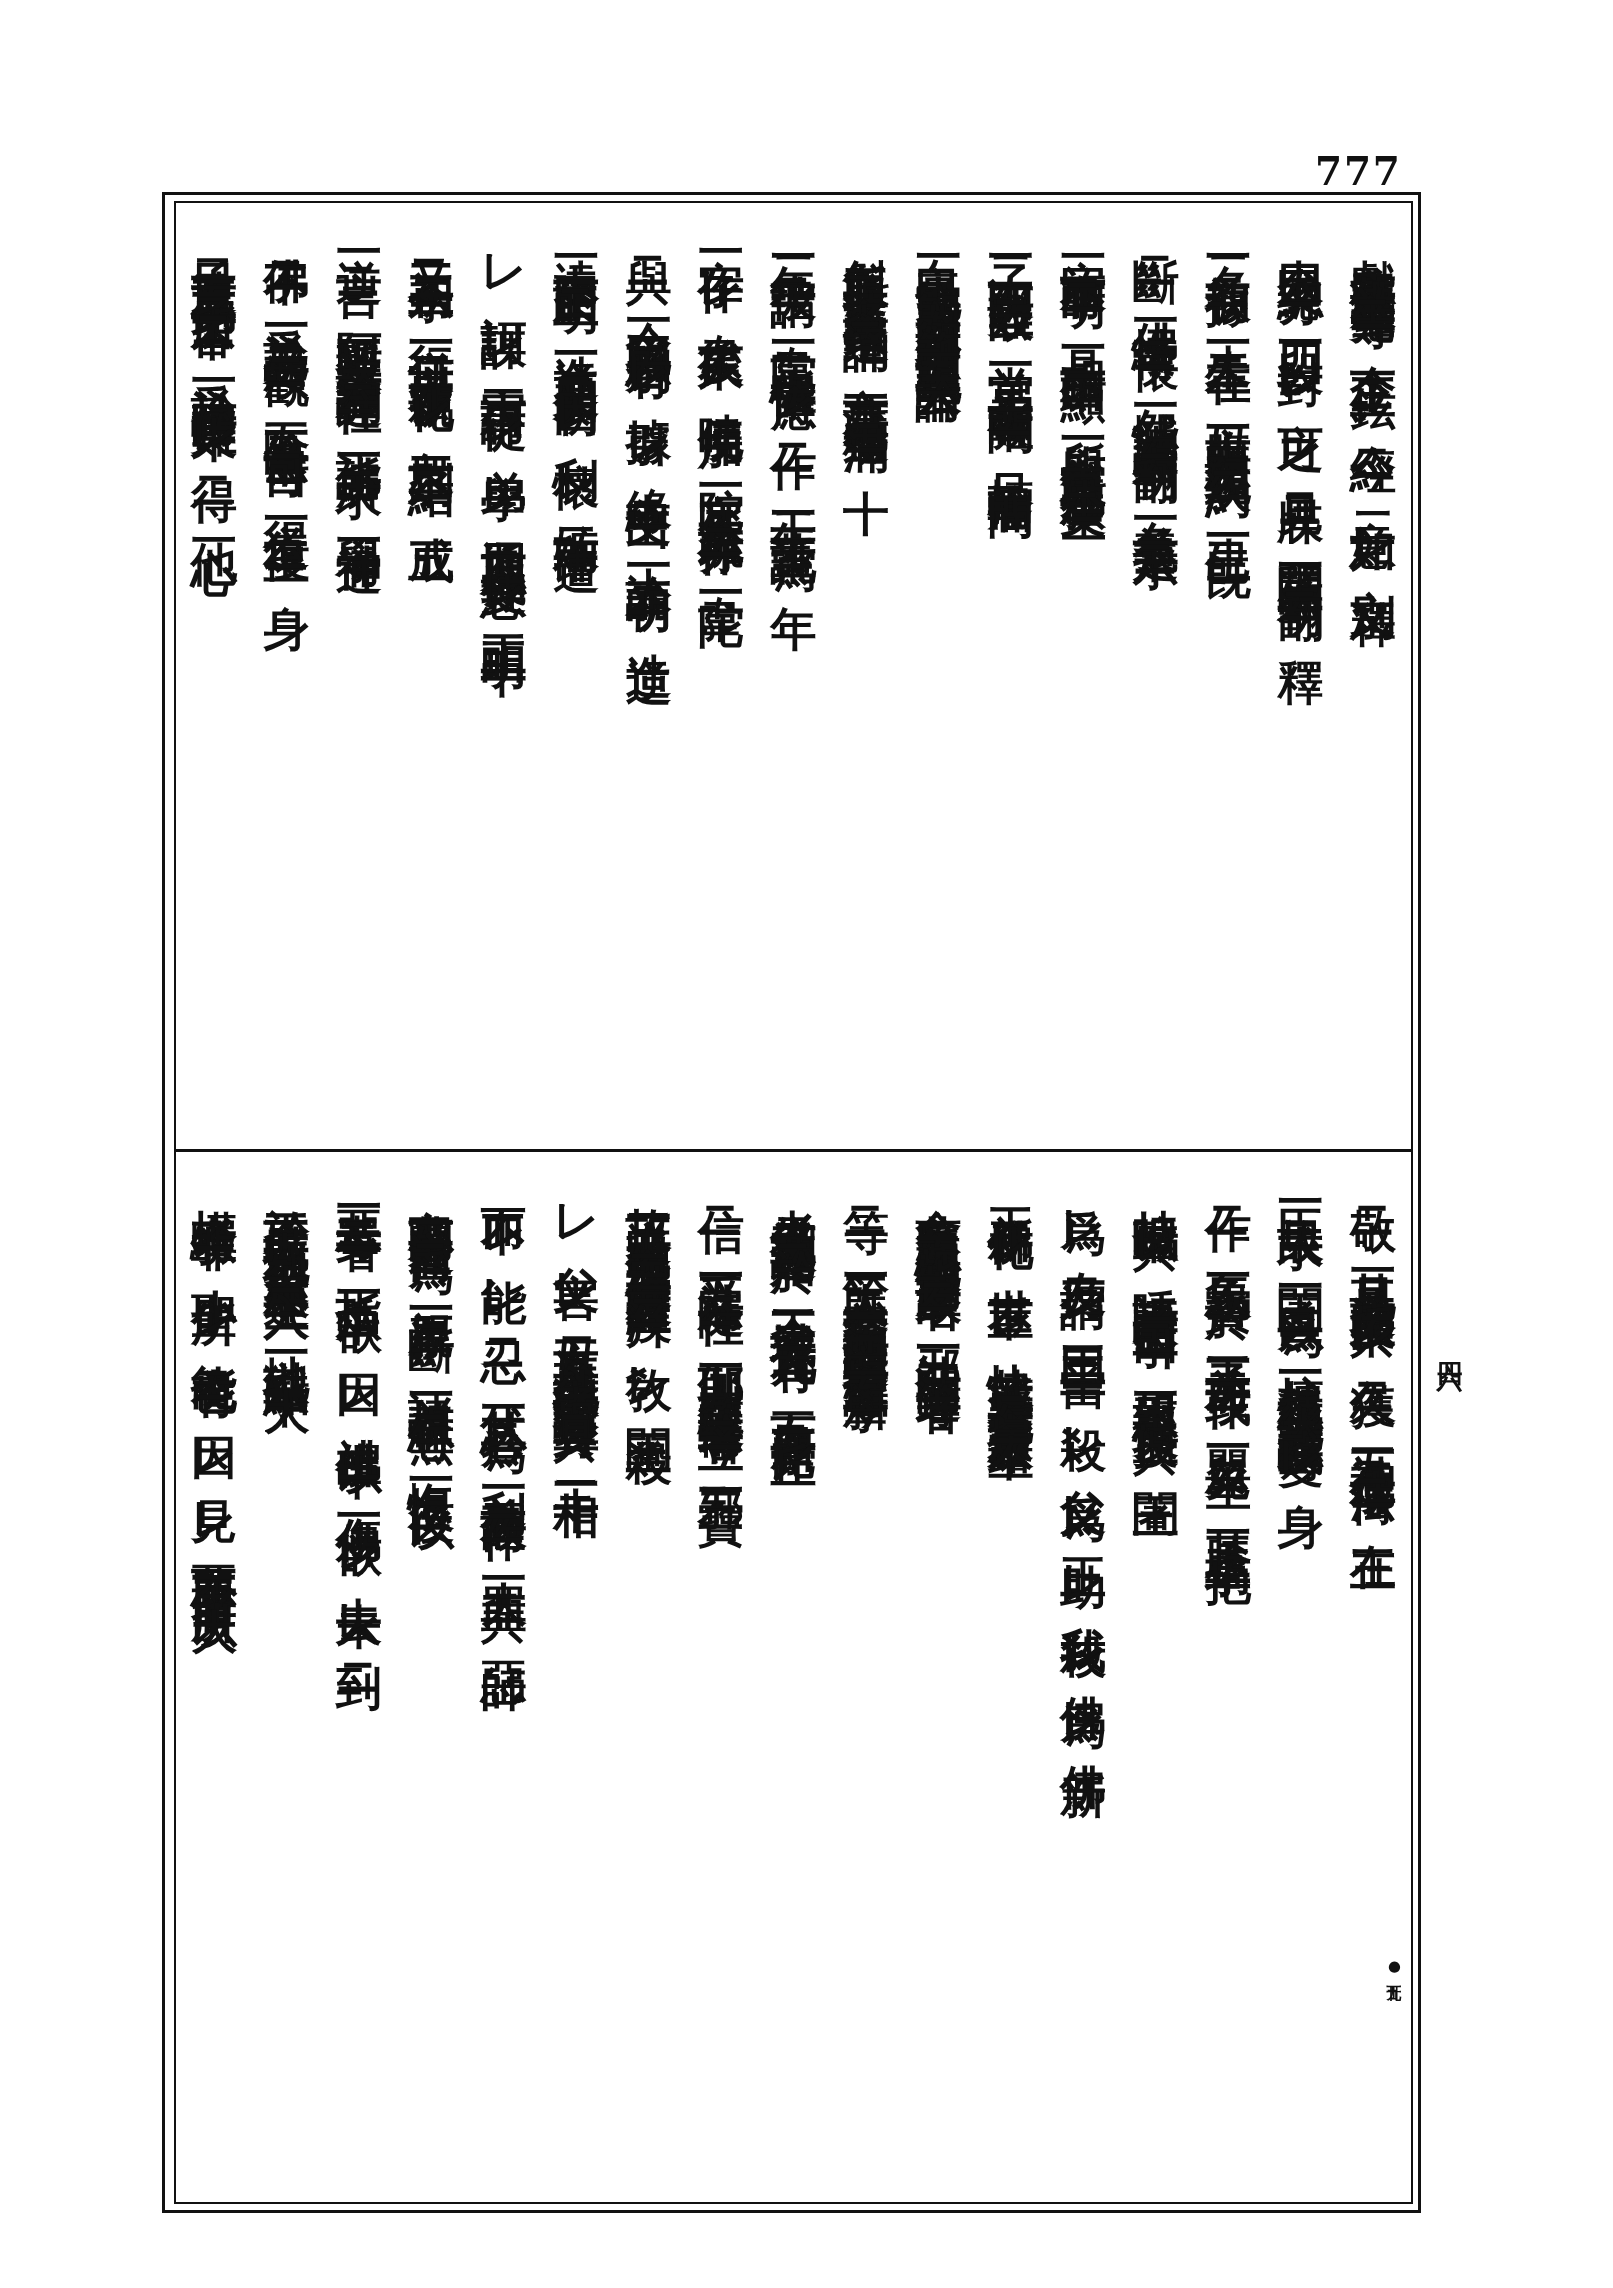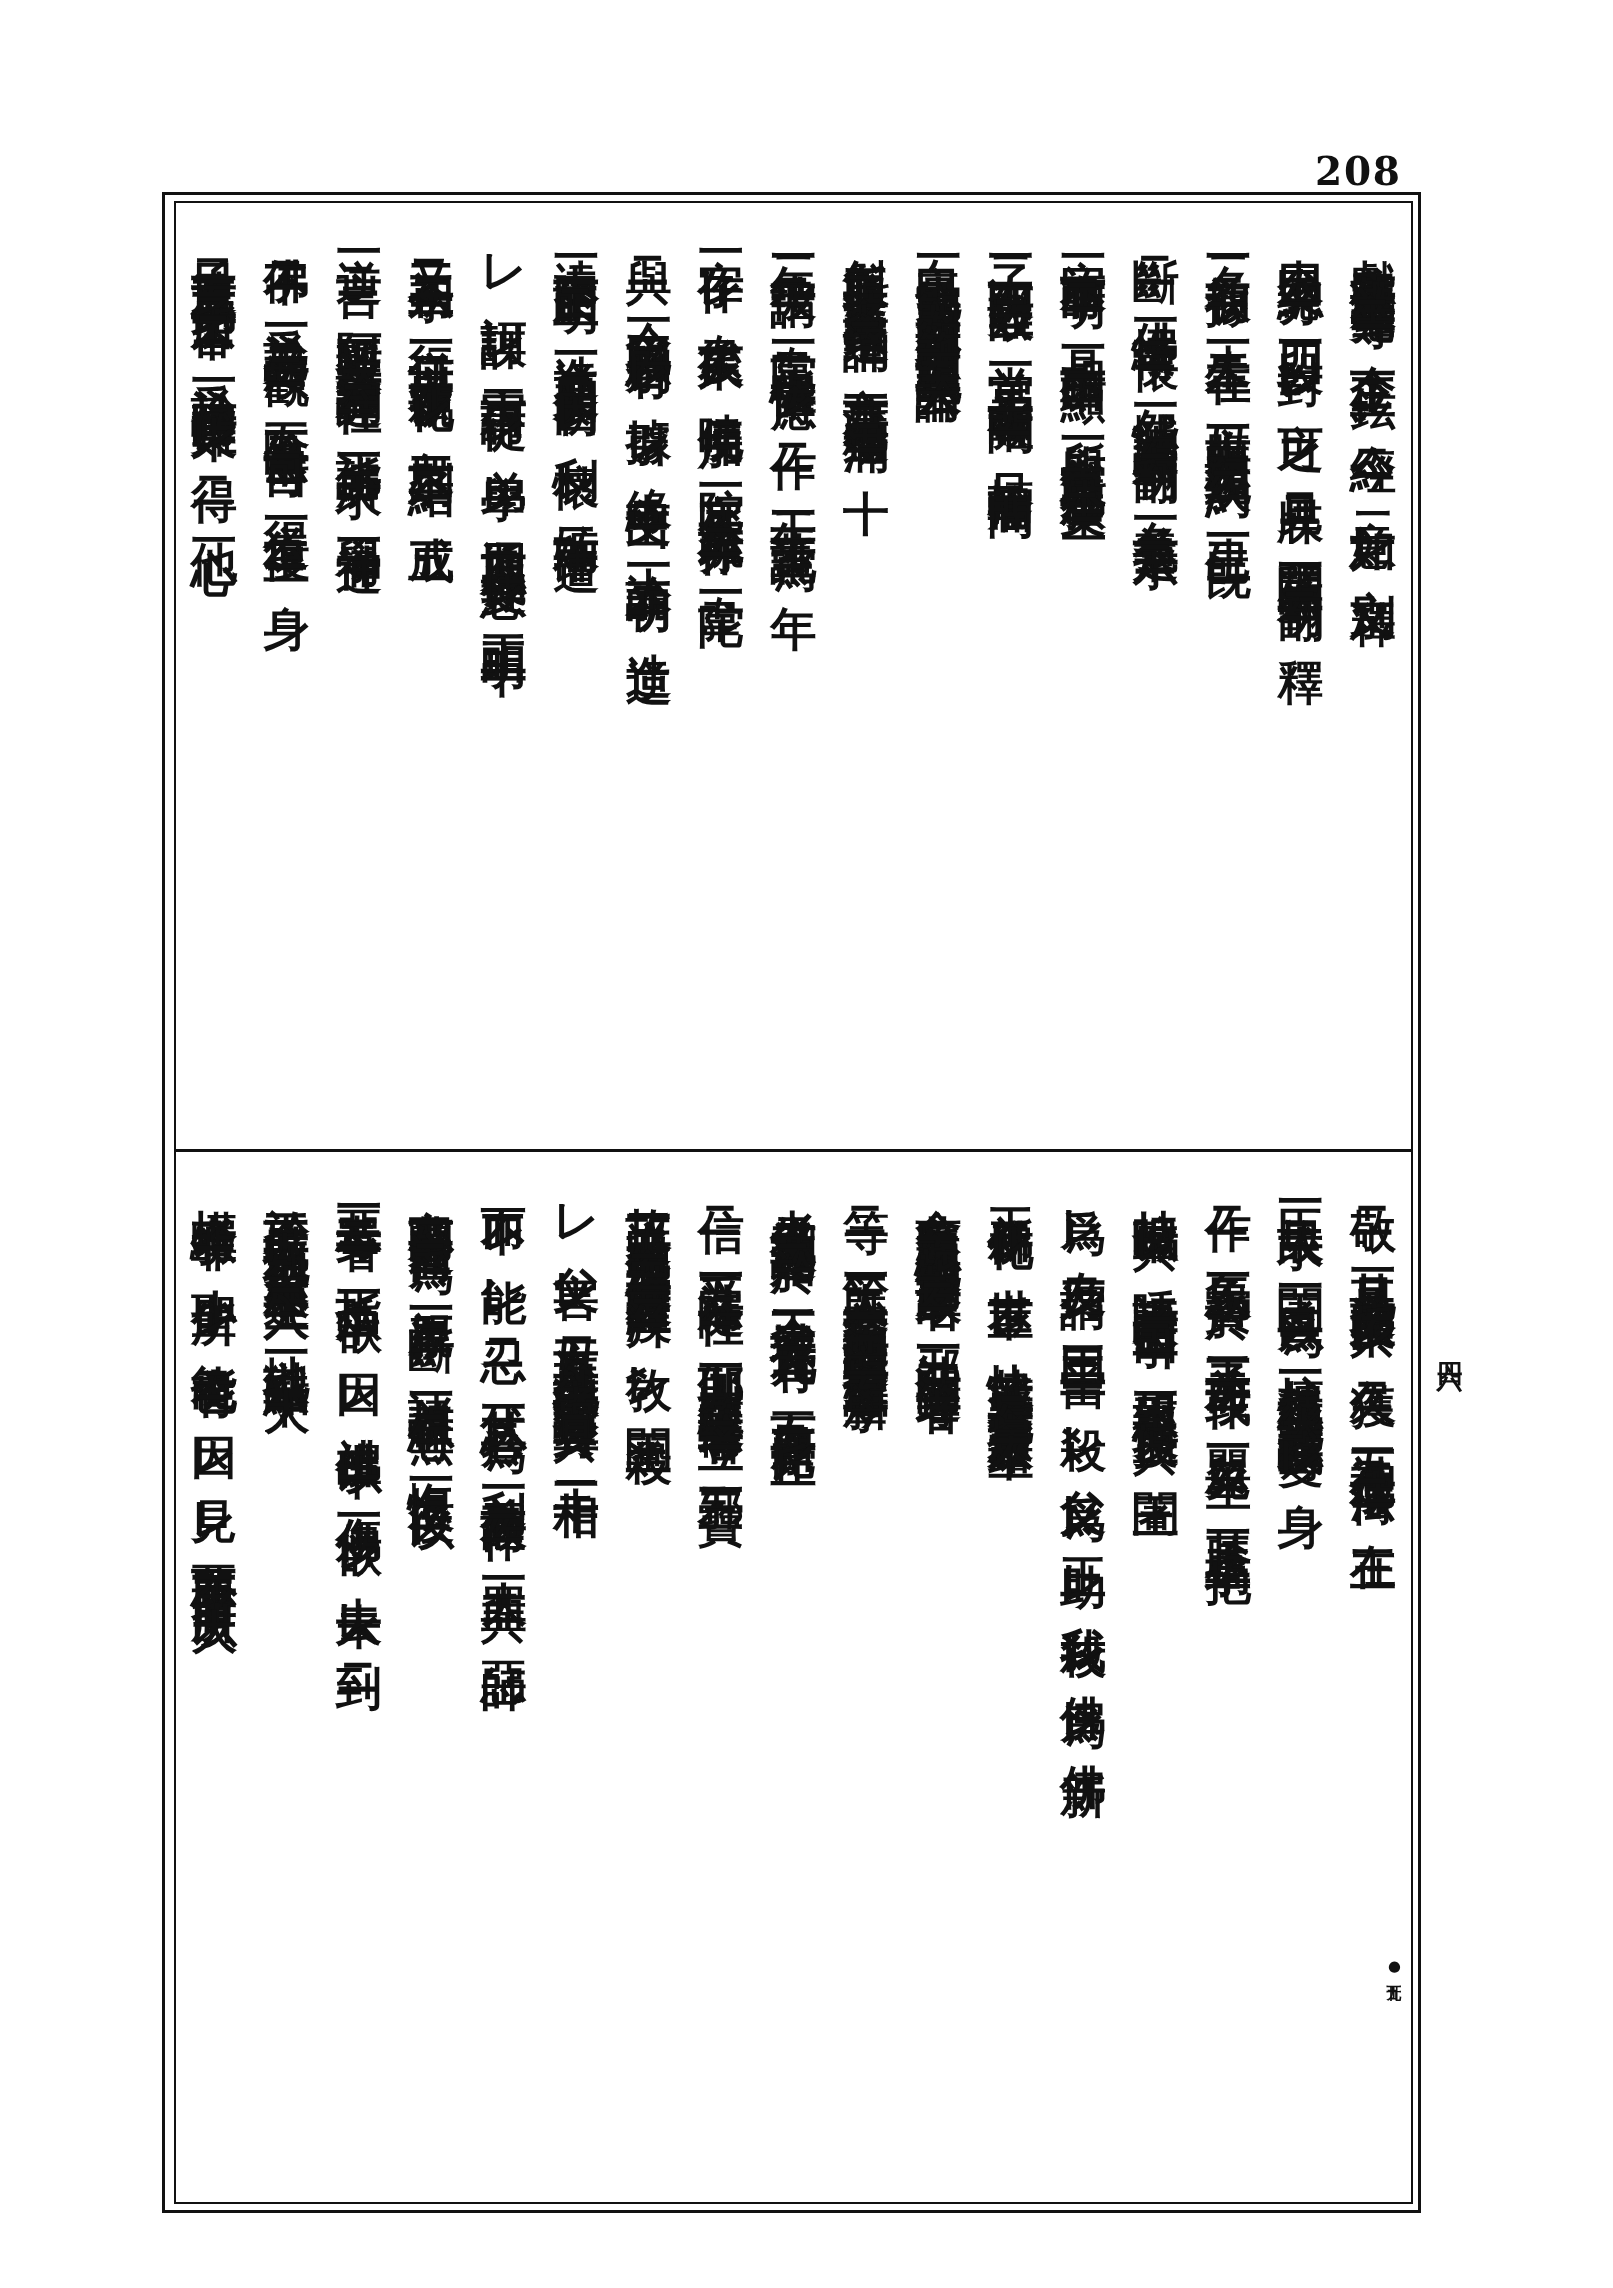--- a/index.html
+++ b/index.html
@@ -22,21 +22,21 @@
   .block.top .col { height: 914px; }
   .block.bottom .col { height: 1024px; }
   .margin-note { position: absolute; left: 1433px; top: 1343px; writing-mode: vertical-rl;
                  font-size: 26px; font-weight: bold; }
   .leaf-mark { position: absolute; left: 1384px; top: 1957px; writing-mode: vertical-rl;
                font-size: 14.8px; font-weight: bold; }
 </style>
 </head>
 <body>
 
-<div class="page-number">208</div>
+<div class="page-number">777</div>
 
 <div class="frame-outer"></div>
 <div class="frame-inner"></div>
 <div class="divider"></div>
 
 <div class="block top">
   <div class="col">獻盞法華佛放毫光等ニ今下正鉉ニ今經ニ二意如レ文別釋</div>
   <div class="col">中囚父總分ニ四段一對レ之可レ見牒ニ釋闍王一中初翻ニ釋</div>
   <div class="col">二名一初據ニ未生一在ニ母腹中一惡相預現次約ニ生已一旣</div>
   <div class="col">斷ニ佛性一常懷ニ怨慽一調達釋名中初翻ニ名義一是下示ニ</div>

